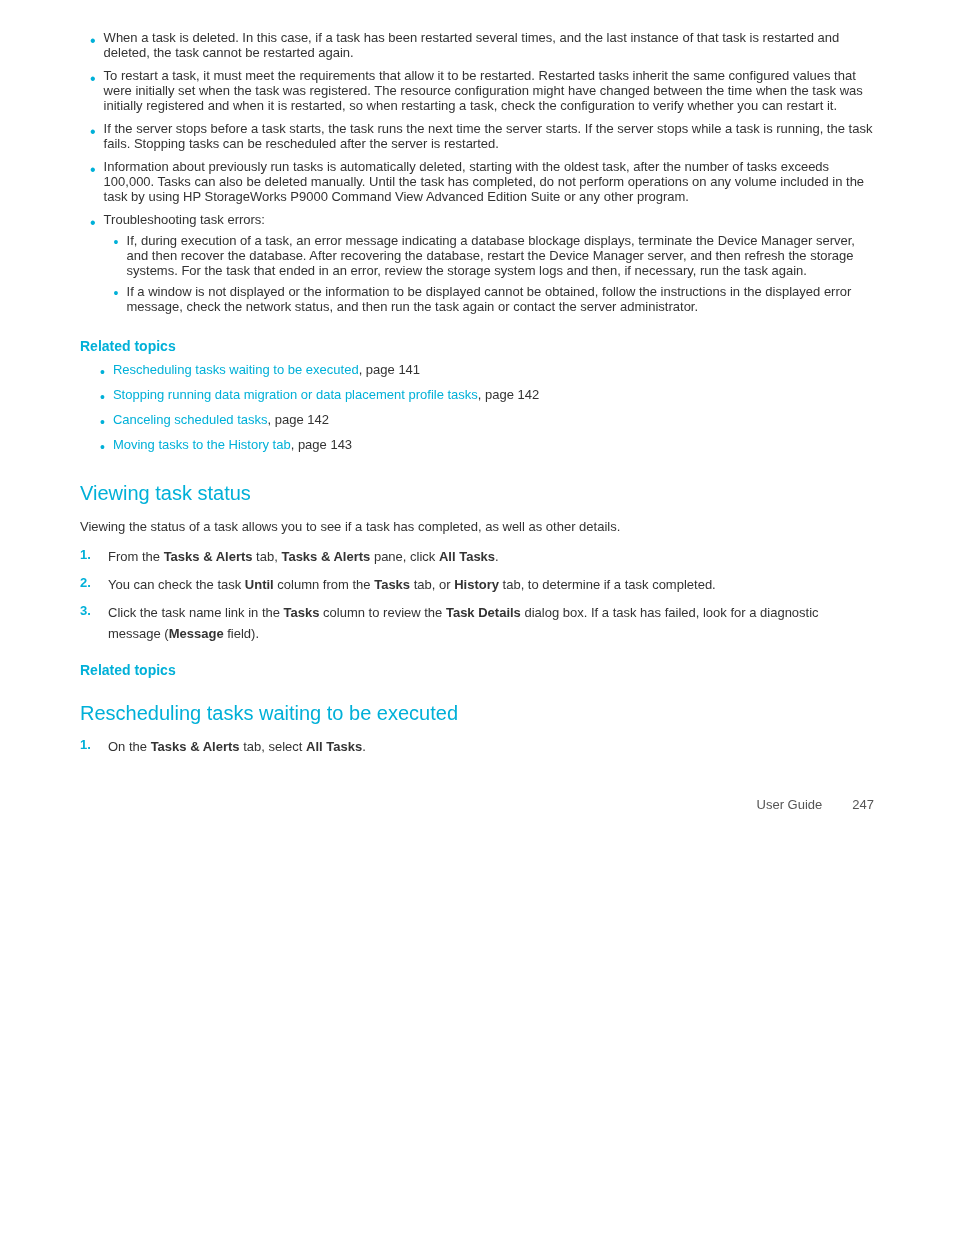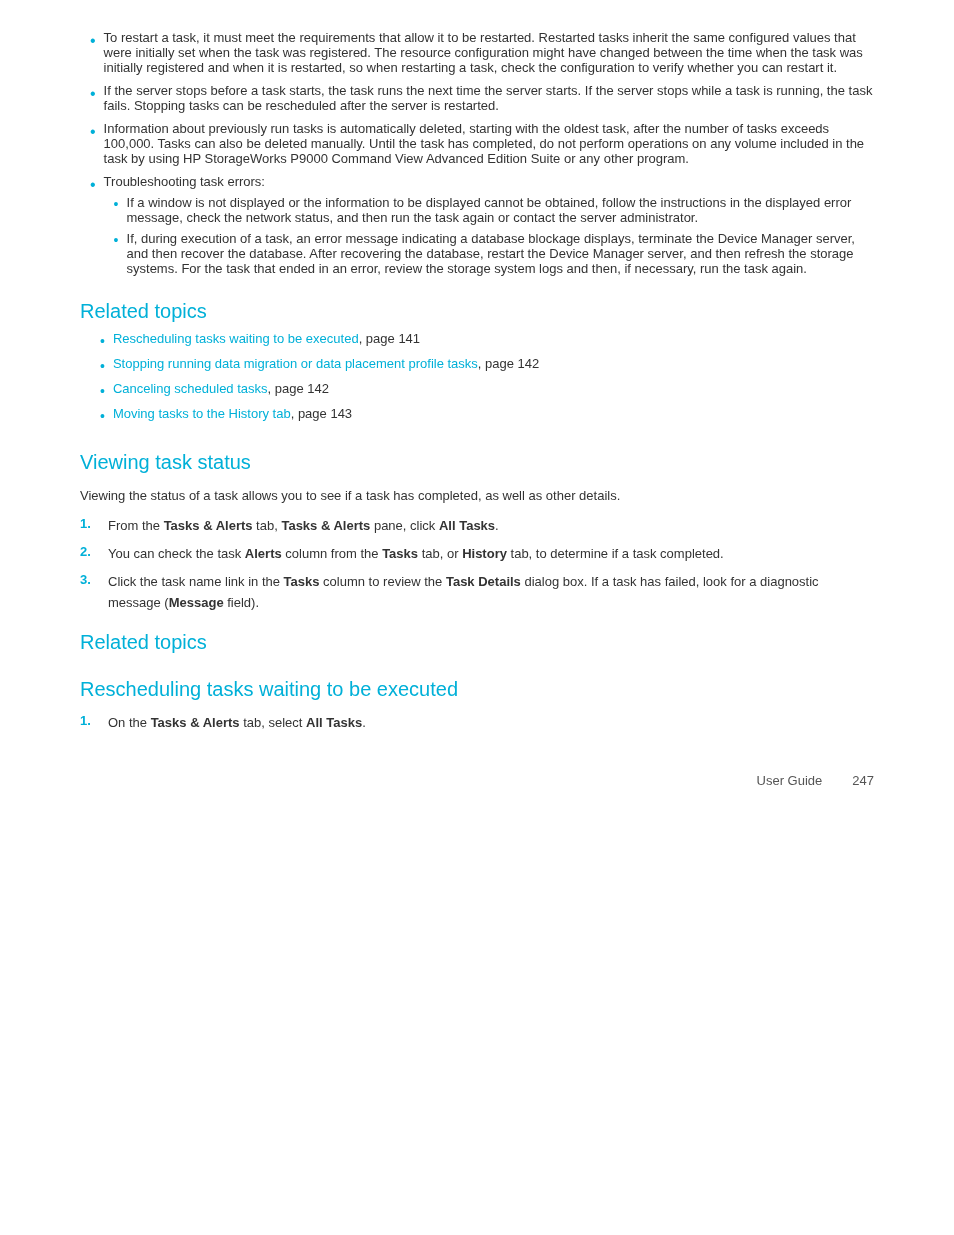--- a/index.html
+++ b/index.html
@@ -44,22 +44,22 @@
     .bullet-list .sub-list > li::before {
       content: "•";
       color: #00b0d8;
       font-size: 14px;
       margin-right: 8px;
       line-height: 1.4;
       flex-shrink: 0;
     }
     .related-topics-heading {
       color: #00b0d8;
-      font-size: 20px;
-      font-weight: normal;
+      font-size: 14px;
+      font-weight: bold;
       margin: 18px 0 8px 0;
     }
     .related-list {
       list-style: none;
       margin: 0 0 10px 20px;
     }
     .related-list li {
       display: flex;
       align-items: flex-start;
       margin-bottom: 4px;
@@ -123,37 +123,40 @@
     .text-block {
       line-height: 1.55;
       margin-bottom: 0;
     }
   </style>
 </head>
 <body>
 
 <ul class="bullet-list">
   <li>
+    <span>When a task is deleted. In this case, if a task has been restarted several times, and the last instance of that task is restarted and deleted, the task cannot be restarted again.</span>
+  </li>
+  <li>
     <span>To restart a task, it must meet the requirements that allow it to be restarted. Restarted tasks inherit the same configured values that were initially set when the task was registered. The resource configuration might have changed between the time when the task was initially registered and when it is restarted, so when restarting a task, check the configuration to verify whether you can restart it.</span>
   </li>
   <li>
     <span>If the server stops before a task starts, the task runs the next time the server starts. If the server stops while a task is running, the task fails. Stopping tasks can be rescheduled after the server is restarted.</span>
   </li>
   <li>
     <span>Information about previously run tasks is automatically deleted, starting with the oldest task, after the number of tasks exceeds 100,000. Tasks can also be deleted manually. Until the task has completed, do not perform operations on any volume included in the task by using HP StorageWorks P9000 Command View Advanced Edition Suite or any other program.</span>
   </li>
   <li>
     <span>
       Troubleshooting task errors:
       <ul class="sub-list">
         <li>
-          <span>If a window is not displayed or the information to be displayed cannot be obtained, follow the instructions in the displayed error message, check the network status, and then run the task again or contact the server administrator.</span>
+          <span>If, during execution of a task, an error message indicating a database blockage displays, terminate the Device Manager server, and then recover the database. After recovering the database, restart the Device Manager server, and then refresh the storage systems. For the task that ended in an error, review the storage system logs and then, if necessary, run the task again.</span>
         </li>
         <li>
-          <span>If, during execution of a task, an error message indicating a database blockage displays, terminate the Device Manager server, and then recover the database. After recovering the database, restart the Device Manager server, and then refresh the storage systems. For the task that ended in an error, review the storage system logs and then, if necessary, run the task again.</span>
+          <span>If a window is not displayed or the information to be displayed cannot be obtained, follow the instructions in the displayed error message, check the network status, and then run the task again or contact the server administrator.</span>
         </li>
       </ul>
     </span>
   </li>
 </ul>
 
 <div>
   <div class="related-topics-heading">Related topics</div>
   <ul class="related-list">
     <li>
@@ -174,21 +177,21 @@
 <div>
   <h2 class="section-heading">Viewing task status</h2>
   <p class="section-body text-block">Viewing the status of a task allows you to see if a task has completed, as well as other details.</p>
   <ol class="numbered-list">
     <li>
       <span class="num">1.</span>
       <span class="num-text">From the <strong>Tasks &amp; Alerts</strong> tab, <strong>Tasks &amp; Alerts</strong> pane, click <strong>All Tasks</strong>.</span>
     </li>
     <li>
       <span class="num">2.</span>
-      <span class="num-text">You can check the task <strong>Alerts</strong> column from the <strong>Tasks</strong> tab, or <strong>History</strong> tab, to determine if a task completed.</span>
+      <span class="num-text">You can check the task <strong>Until</strong> column from the <strong>Tasks</strong> tab, or <strong>History</strong> tab, to determine if a task completed.</span>
     </li>
     <li>
       <span class="num">3.</span>
       <span class="num-text">Click the task name link in the <strong>Tasks</strong> column to review the <strong>Task Details</strong> dialog box. If a task has failed, look for a diagnostic message (<strong>Message</strong> field).</span>
     </li>
   </ol>
 </div>
 
 <div>
   <div class="related-topics-heading">Related topics</div>

